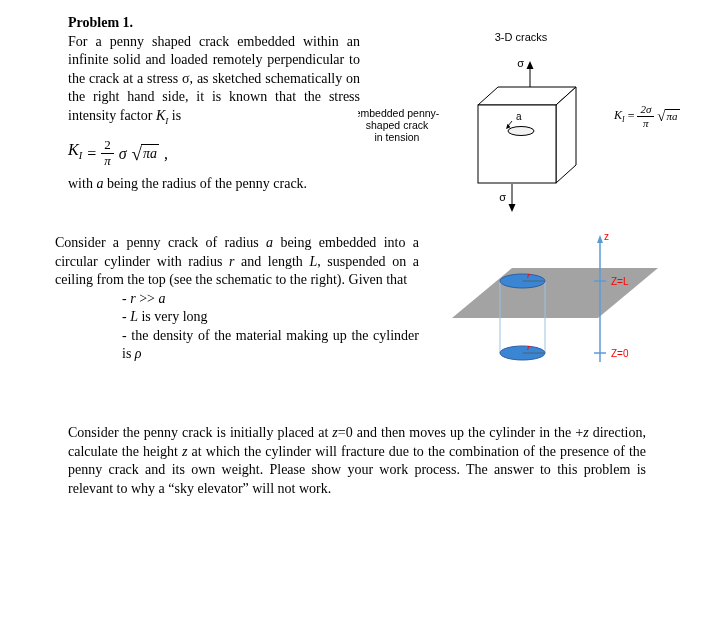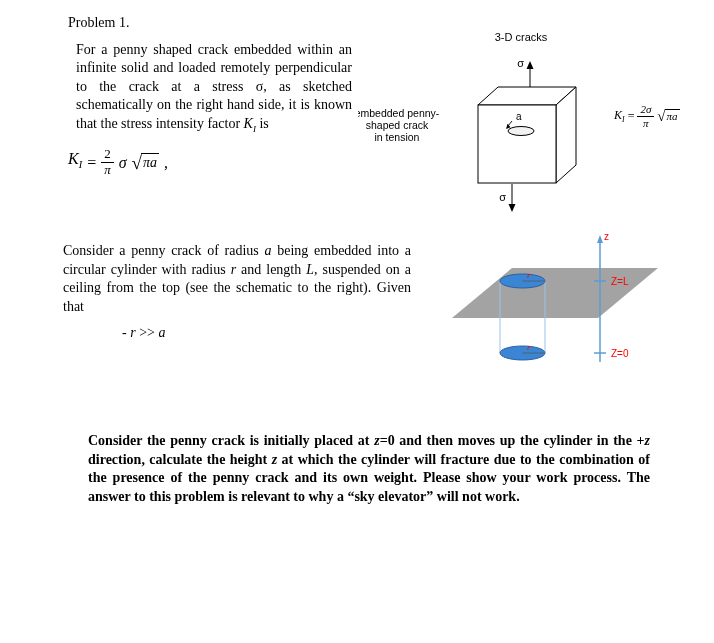--- a/index.html
+++ b/index.html
@@ -4,23 +4,23 @@
 <style>
   html,body { margin:0; padding:0; }
   body {
     width:714px; height:643px; background:#ffffff; color:#000;
     font-family:"Liberation Serif", serif; position:relative; overflow:hidden;
   }
   .page { position:absolute; inset:0; }
   .block { position:absolute; font-size:14px; line-height:18.5px; }
   .block1 { left:68px; top:14px; width:292px; }
   .block2 { left:55px; top:234px; width:364px; }
-  .block3 { left:80px; top:424px; width:578px;font-weight:bold; }
-  .heading { font-weight:normal; }
-  p { margin:8px; }
+  .block3 { left:68px; top:424px; width:578px; }
+  .heading { font-weight:bold; }
+  p { margin:0; }
   .just { text-align:justify; }
   .it { font-style:italic; }
   sub { font-size:0.65em; }
   .bullets { margin-left:50px; width:314px; }
   .bullet { line-height:18.5px;margin-left:17px; }
 
   
   .formula { display:flex; align-items:center; gap:5px; font-size:16px; margin:7px 0 4px 0; height:34px; }
   .frac { display:inline-flex; flex-direction:column; align-items:center; font-size:13px; line-height:1.15; }
   .frac .num { border-bottom:1px solid #000; padding:0 3px; }
@@ -56,26 +56,29 @@
           <span class="num">2</span>
           <span class="den it">π</span>
         </span>
       <span class="it">σ</span>
       <span class="sqrt">
           <span class="sign">√</span>
           <span class="rad it">πa</span>
         </span>
       <span>,</span>
     </div>
+    <p><span>with </span><span class="it">a</span><span> being the radius of the penny crack.</span></p>
   </div>
 
   <div class="block block2">
     <p class="just"><span>Consider a penny crack of radius </span><span class="it">a</span><span> being embedded into a circular cylinder with radius </span><span class="it">r</span><span> and length </span><span class="it">L</span><span>, suspended on a ceiling from the top (see the schematic to the right). Given that</span></p>
     <div class="bullets">
       <div class="bullet"><span>- </span><span class="it">r</span><span> &gt;&gt; </span><span class="it">a</span></div>
+      <div class="bullet"><span>- </span><span class="it">L</span><span> is very long</span></div>
+      <div class="bullet just"><span>- the density of the material making up the cylinder is </span><span class="it">ρ</span></div>
     </div>
   </div>
 
   <div class="block block3">
     <p class="just"><span>Consider the penny crack is initially placed at </span><span class="it">z</span><span>=0 and then moves up the cylinder in the +</span><span class="it">z</span><span> direction, calculate the height </span><span class="it">z</span><span> at which the cylinder will fracture due to the combination of the presence of the penny crack and its own weight.  Please show your work process.  The answer to this problem is relevant to why a “sky elevator” will not work.</span></p>
   </div>
 
   <svg class="diagram diagram-cube" width="345" height="200" viewBox="0 0 345 200">
     <text x="163" y="16" text-anchor="middle" class="svg-sans">3-D cracks</text>
 

